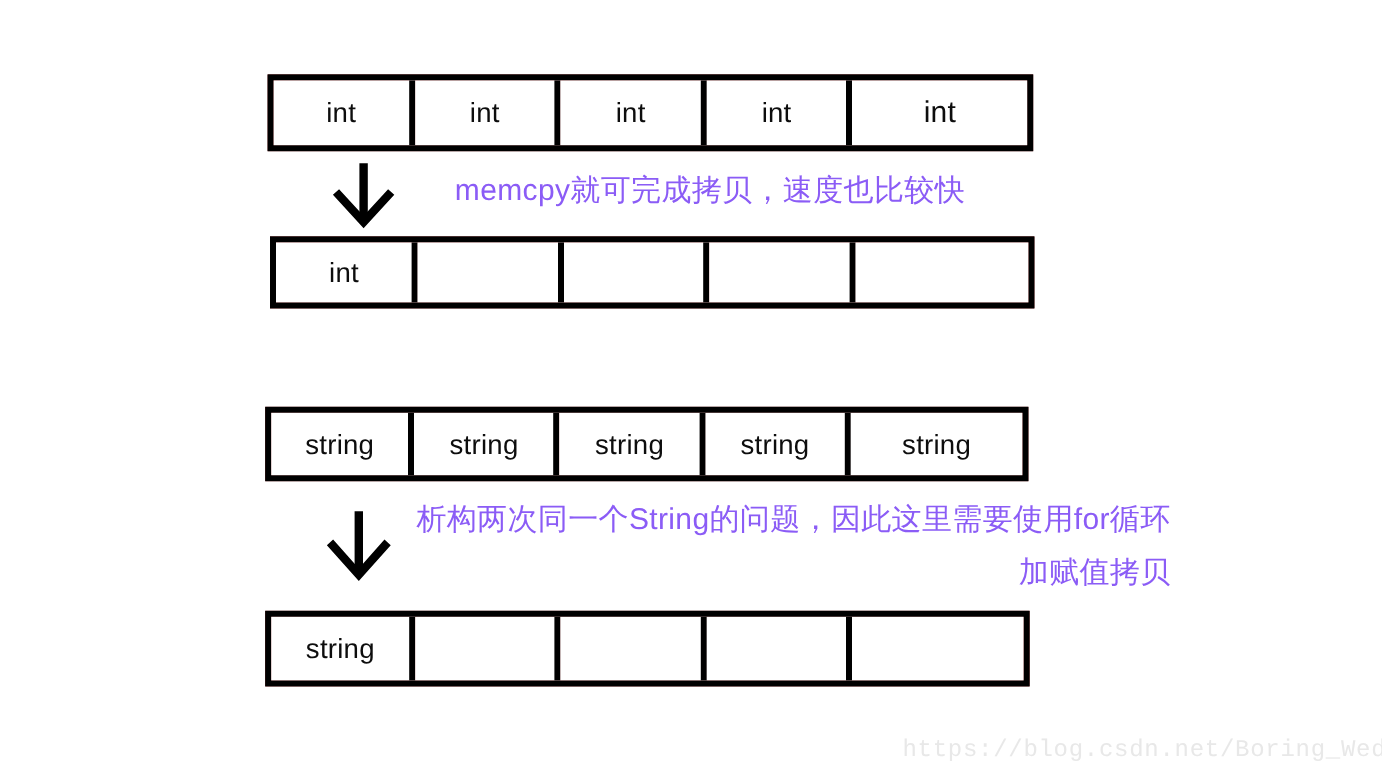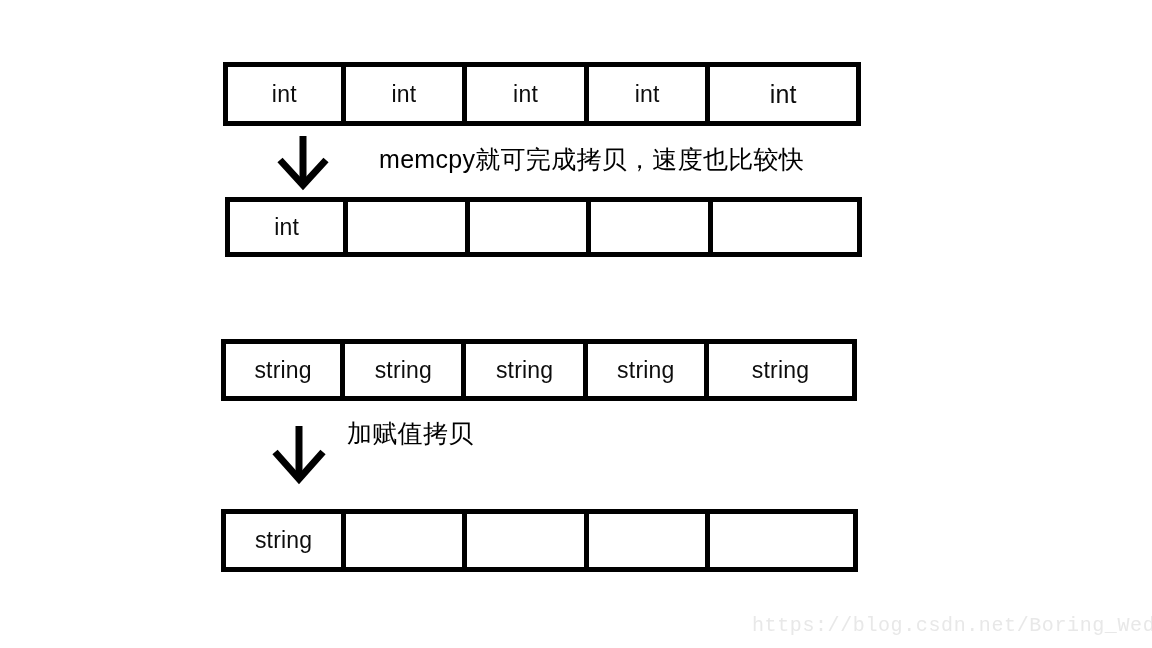--- a/index.html
+++ b/index.html
@@ -105,21 +105,21 @@
     left: 266px;
     top: 424px;
     width: 66px;
     height: 62px;
   }
   .arrow svg { display: block; width: 100%; height: 100%; }
 
   
   .annotation {
     position: absolute;
-    color: #000000;
+    color: #8b5cf6;
     font-family: "Liberation Sans", "DejaVu Sans", sans-serif;
     font-size: 25px;
     line-height: 43px;
     white-space: nowrap;
     letter-spacing: 0.3px;
   }
   #note-memcpy-fast {
     left: 379px;
     top: 138px;
   }
@@ -212,20 +212,21 @@
 </div>
 
 <div class="arrow" id="arrow-string">
   <svg viewBox="0 0 66 62" xmlns="http://www.w3.org/2000/svg" aria-hidden="true">
     <path d="M33 2 L33 52" stroke="#000000" stroke-width="7" stroke-linecap="butt" fill="none"></path>
     <path d="M9 28 L33 55 L57 28" stroke="#000000" stroke-width="7" stroke-linecap="butt" stroke-linejoin="miter" fill="none"></path>
   </svg>
 </div>
 
 <div class="annotation" id="note-memcpy-shallow">
+  <span class="line">析构两次同一个String的问题，因此这里需要使用for循环</span>
   <span class="line indent-right">加赋值拷贝</span>
 </div>
 
 <div class="array-row" id="row-string-copy">
   <div class="cell">
     <span class="cell-label">string</span>
   </div>
   <div class="cell">
     <span class="cell-label"></span>
   </div>

